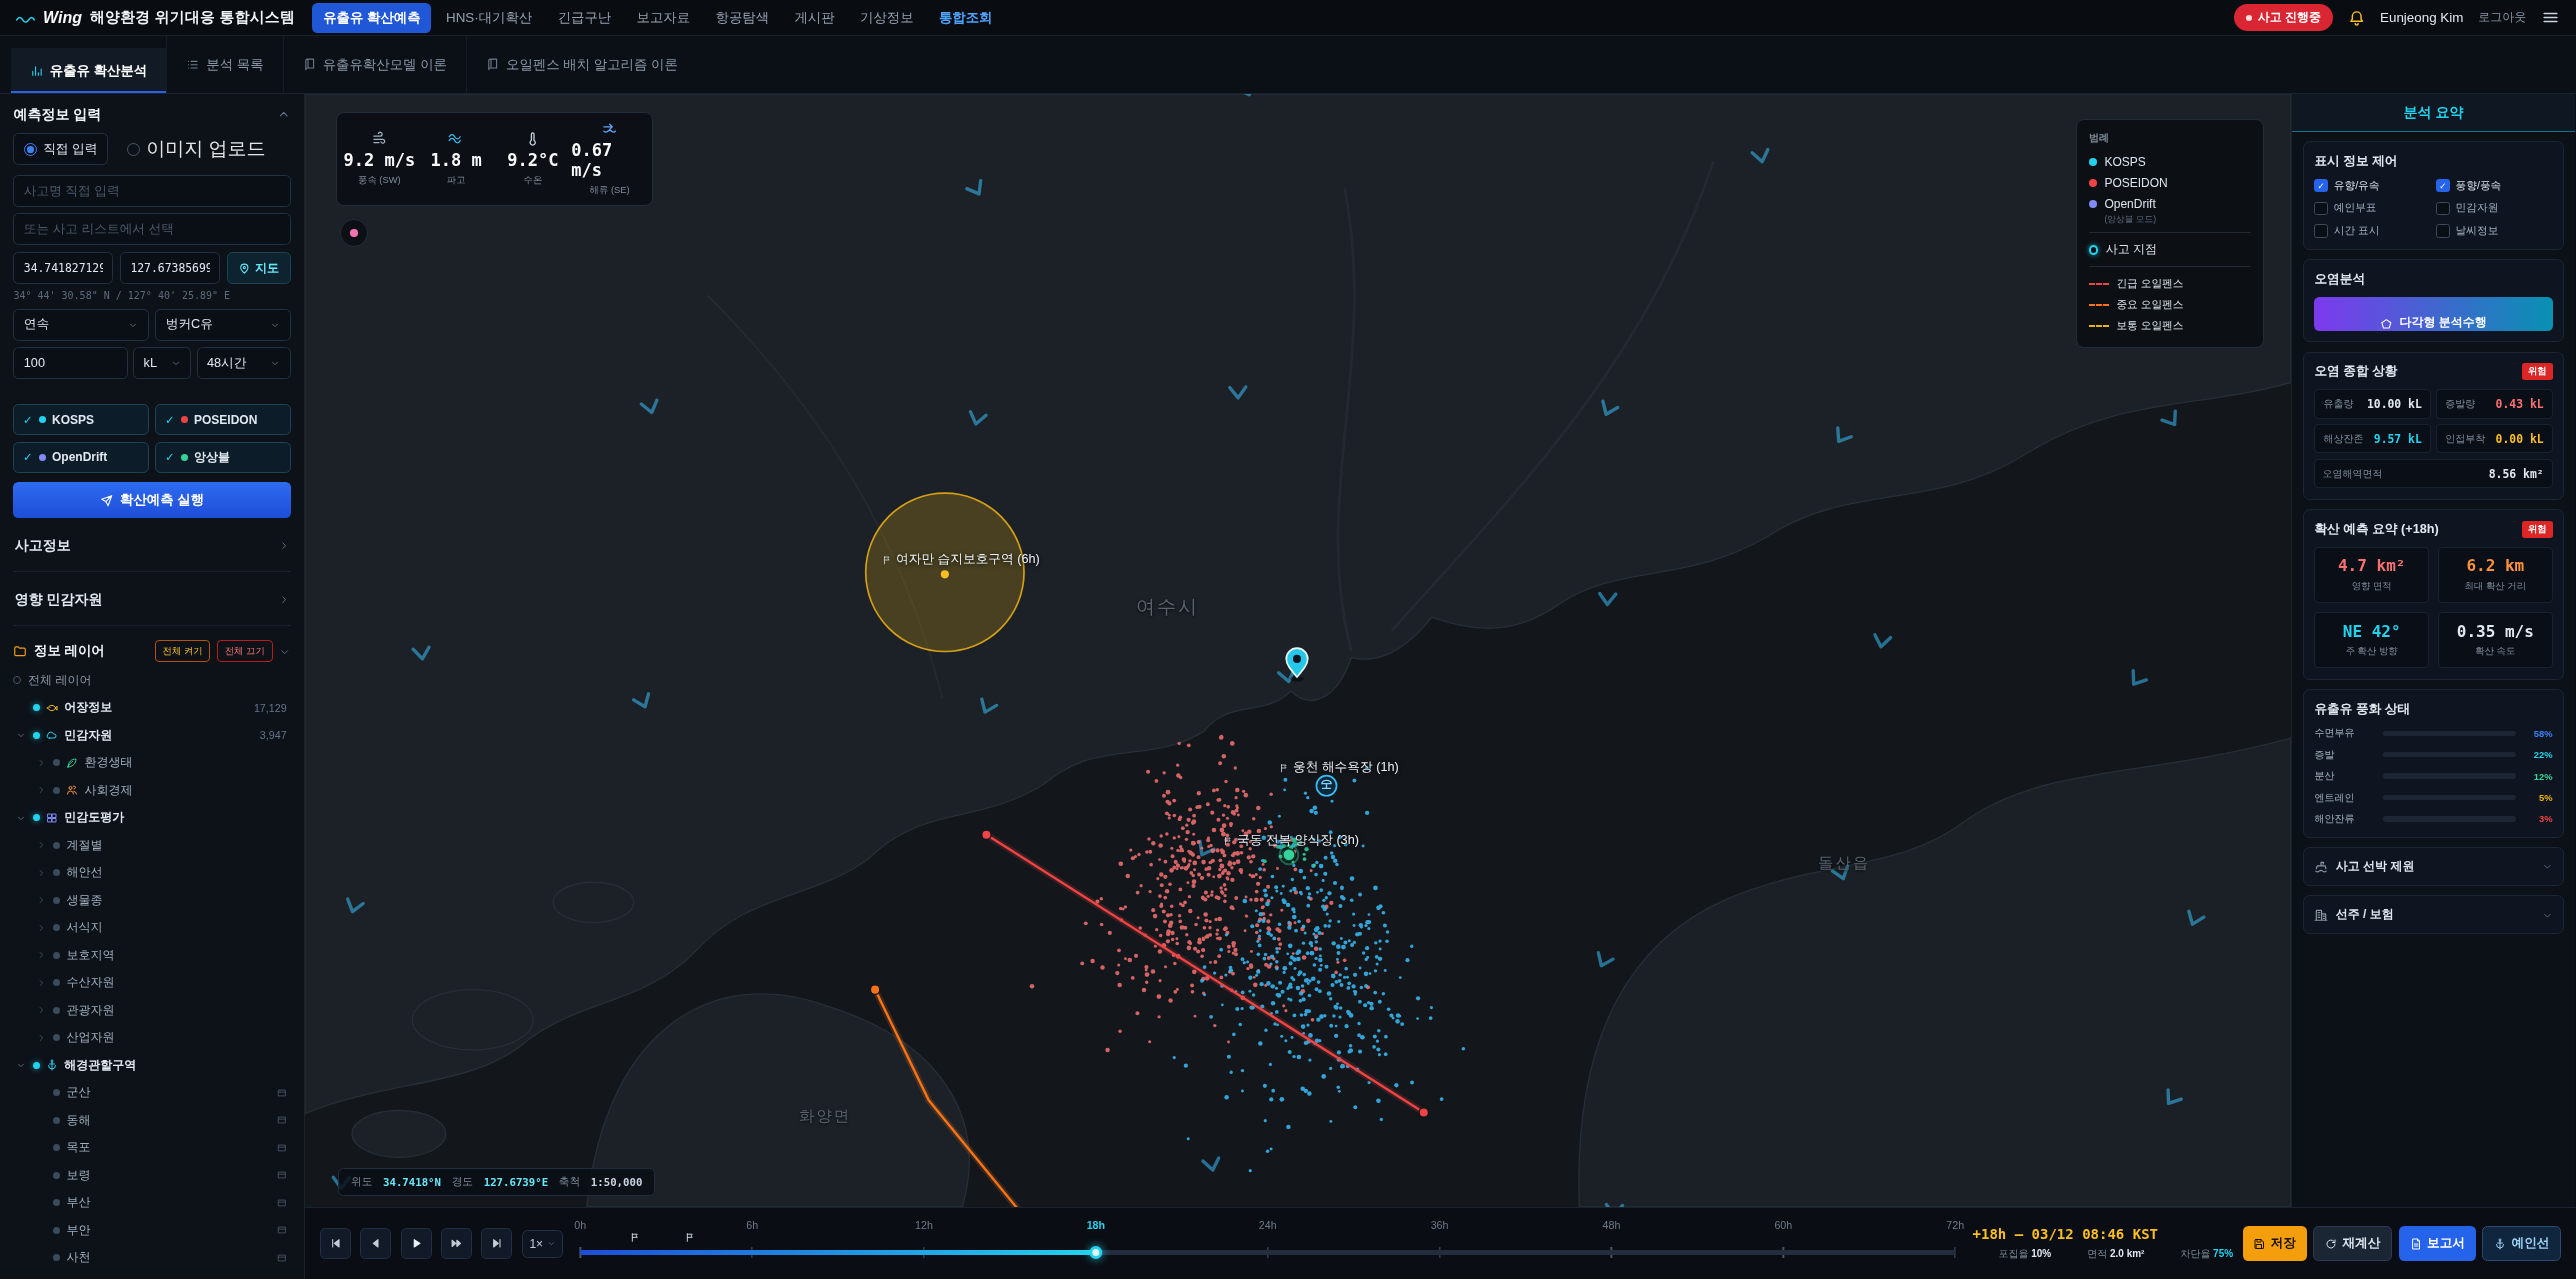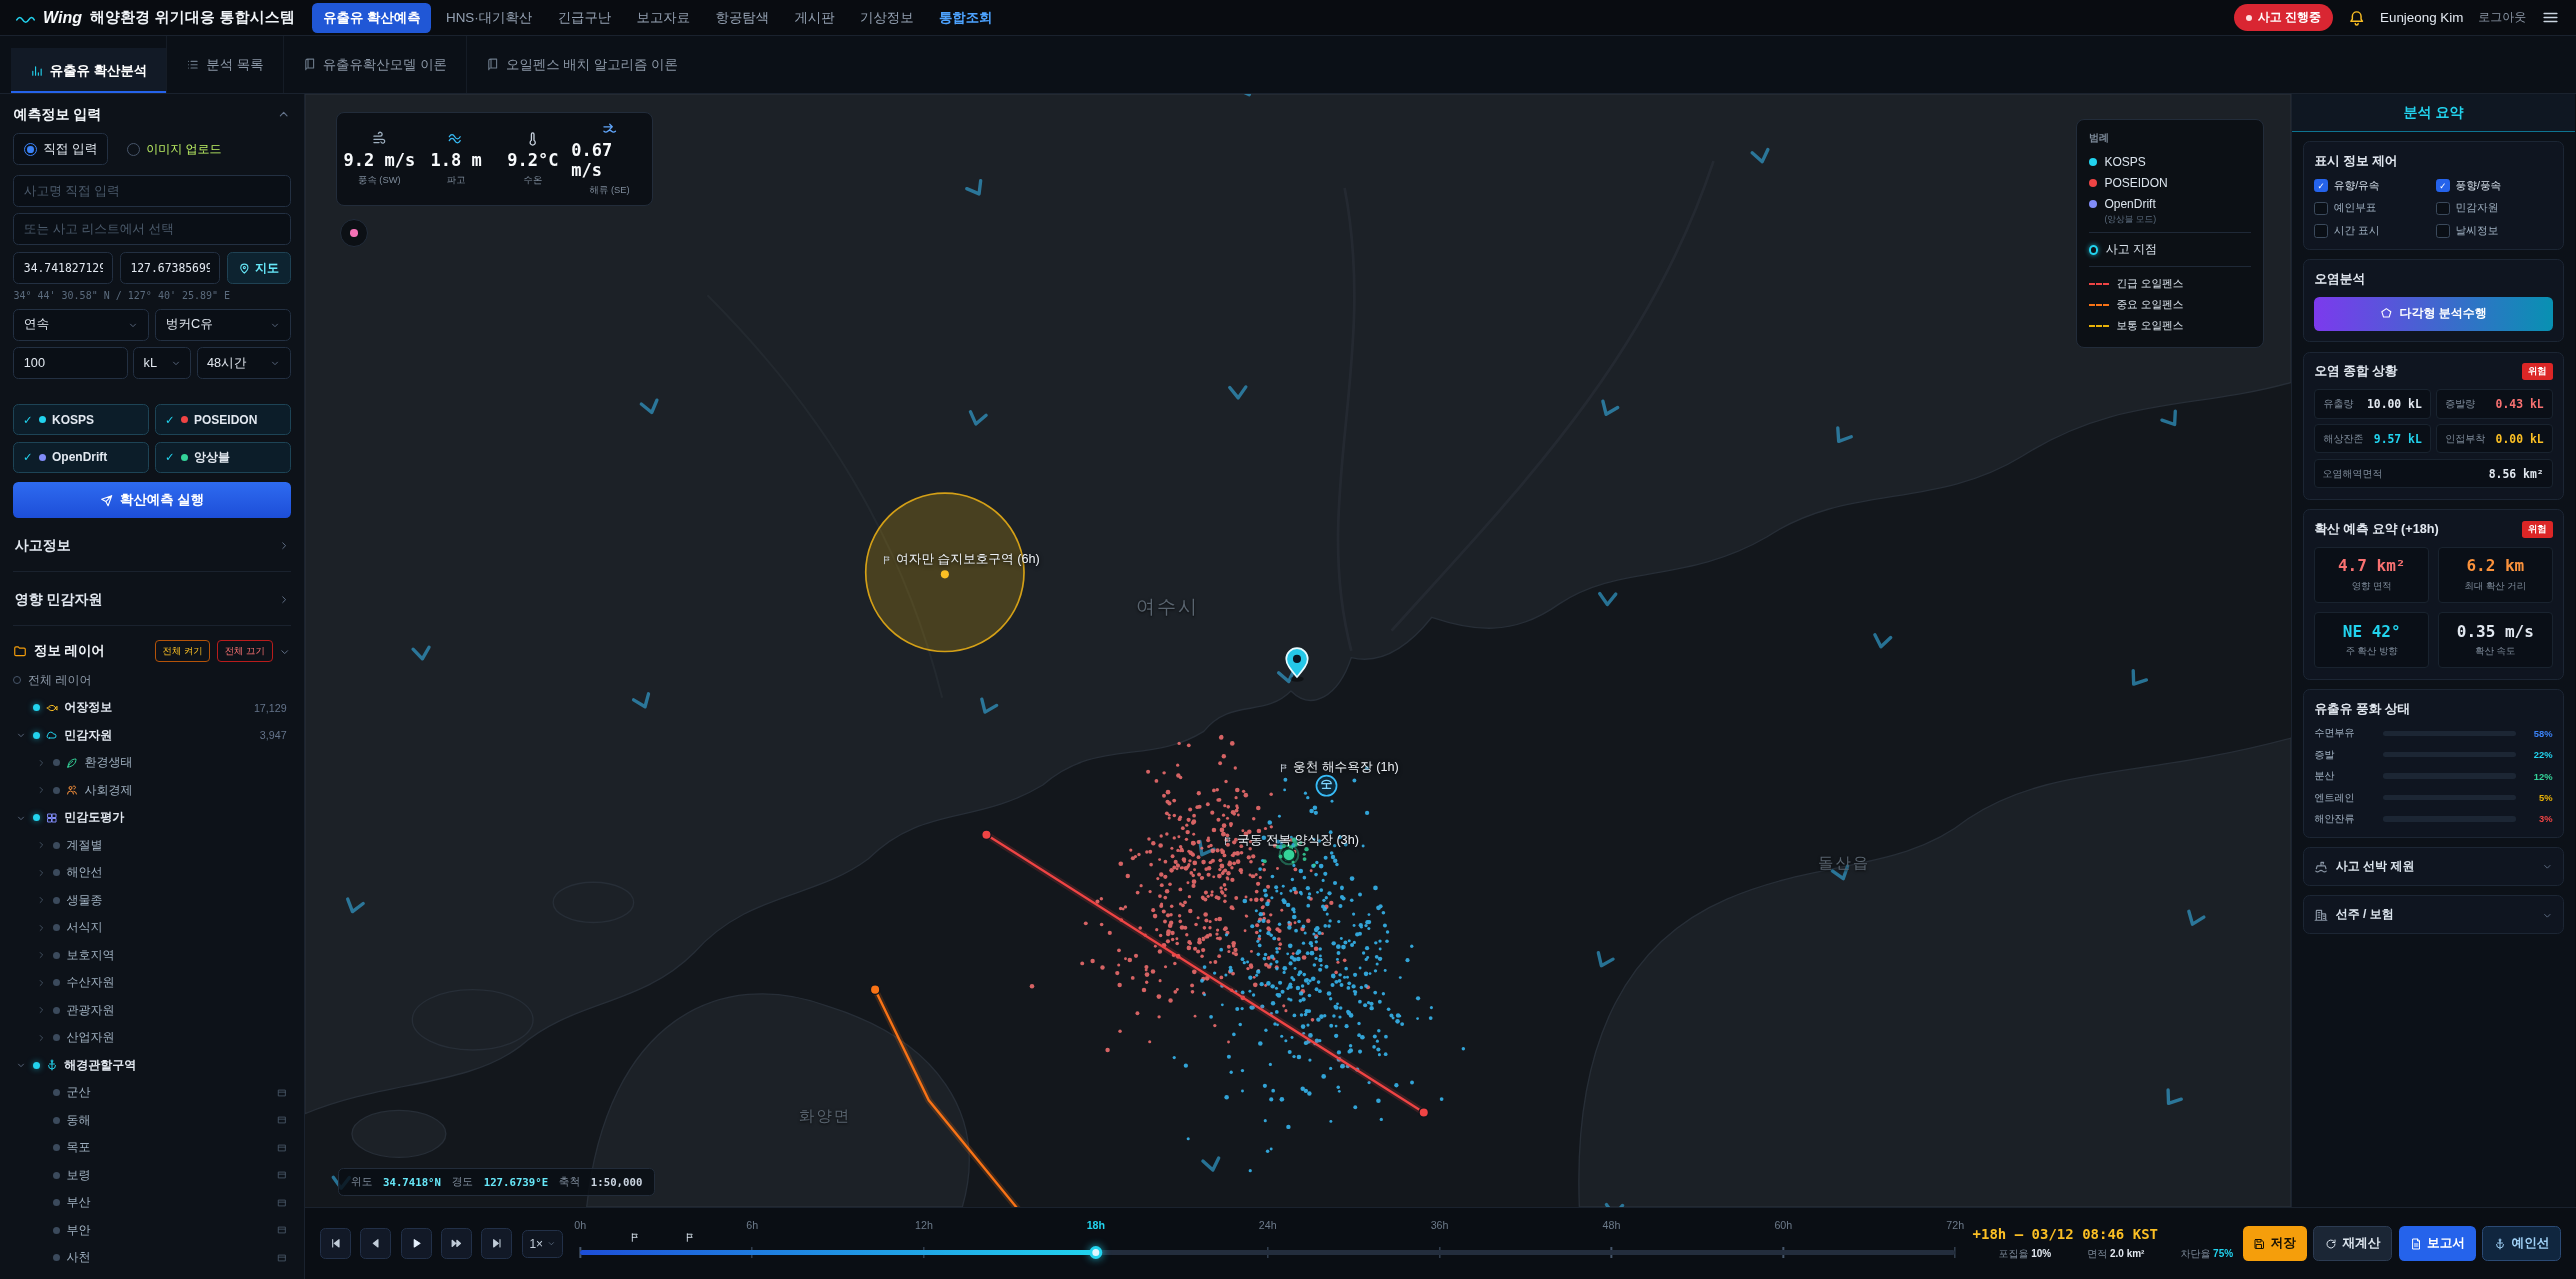--- a/index.html
+++ b/index.html
@@ -33,21 +33,21 @@
   .main { flex:1; display:flex; min-height:0; }
   .sidebar { width:305px; flex:0 0 305px; background:#0d1219; border-right:0.7px solid #1a222e; padding:12px 13.4px; overflow:hidden; }
   .rightwrap { flex:1; display:flex; flex-direction:column; min-width:0; }
   .contentrow { flex:1; display:flex; min-height:0; }
   .maparea { position:relative; width:1986px; height:1113px; background:#13171c; overflow:hidden; }
   .rightpanel { width:284px; flex:0 0 284px; background:#0c1118; border-left:0.7px solid #1a222e; display:flex; flex-direction:column; overflow:hidden; }
 
   
   .sb-title { display:flex; align-items:center; justify-content:space-between; font-size:14px; font-weight:bold; color:#f1f5f9; margin-bottom:9.4px; }
   .radio-row { display:flex; gap:19px; margin-bottom:9.4px; }
-  .radio { display:flex; align-items:center; gap:6px; font-size:12px; color:#bef264; cursor:pointer; }
+  .radio { display:flex; align-items:center; gap:6px; font-size:19px; color:#e5e5e5; cursor:pointer; }
   .rdot { width:13.4px; height:13.4px; border-radius:50%; border:1.3px solid #475569; display:flex; align-items:center; justify-content:center; }
   .radio.sel .rdot { border-color:#3b82f6; }
   .radio.sel .rdot::after { content:""; width:6.7px; height:6.7px; border-radius:50%; background:#3b82f6; }
   .inp { width:100%; height:32px; background:#0a0f16; border:0.7px solid #233042; border-radius:5.4px; color:#e2e8f0; font-size:12.7px; padding:0 9.4px; margin-bottom:6.7px; font-family:inherit; }
   .inp::placeholder { color:#4b5a6b; }
   .coordrow { display:flex; gap:6.7px; margin-bottom:5.4px; }
   .coordrow .inp { flex:1; margin-bottom:0; font-family:"DejaVu Sans Mono",monospace; font-size:11.4px; }
   .mapbtn { flex:0 0 64px; height:32px; background:#0d2330; border:0.7px solid #1f4254; border-radius:5.4px; color:#67e8f9; font-size:12px; font-weight:bold; display:flex; align-items:center; justify-content:center; gap:4px; cursor:pointer; }
   .dms { font-size:10px; font-family:"DejaVu Sans Mono",monospace; color:#5b6b7d; margin-bottom:8px; }
   .sel { height:32px; background:#0a0f16; border:0.7px solid #233042; border-radius:5.4px; display:flex; align-items:center; justify-content:space-between; padding:0 9.4px; font-size:12.7px; color:#e2e8f0; cursor:pointer; }
@@ -108,21 +108,21 @@
   .rp-header { height:38px; flex:0 0 38px; background:#0f1722; border-bottom:1.3px solid #0e7490; display:flex; align-items:center; justify-content:center; color:#22d3ee; font-size:14px; font-weight:bold; }
   .rp-body { flex:1; padding:9.4px 10.7px; display:flex; flex-direction:column; gap:9.4px; overflow:hidden; }
   .card { background:#0f1520; border:0.7px solid #1c2634; border-radius:6.7px; padding:10.7px; }
   .card-title { font-size:12.7px; font-weight:bold; color:#e2e8f0; display:flex; align-items:center; justify-content:space-between; margin-bottom:8.7px; }
   .badge { background:#dc2626; color:#fff; font-size:9.4px; font-weight:bold; border-radius:2.7px; padding:2px 6px; }
   .opt-grid { display:grid; grid-template-columns:1fr 1fr; row-gap:8.7px; column-gap:5.4px; }
   .opt { display:flex; align-items:center; gap:6px; font-size:10.7px; color:#9fb0c0; cursor:pointer; }
   .cb { width:13.4px; height:13.4px; border-radius:2.7px; border:1px solid #3b4a5c; background:#0a0f16; display:flex; align-items:center; justify-content:center; font-size:8.7px; color:#fff; flex:0 0 13.4px; }
   .opt.checked .cb { background:#2563eb; border-color:#2563eb; }
   .opt.checked { color:#d7e1ec; }
-  .polybtn { margin-top:2px; width:100%; height:34px; border-radius:5.4px; background:linear-gradient(90deg,#7c3aed,#0891b2); color:#fff; font-size:12px; font-weight:bold; display:flex; align-items:center; justify-content:center; gap:6.7px; cursor:pointer; }
+  .polybtn { margin-top:2px; width:100%; height:34px; border-radius:5.4px; background:linear-gradient(90deg,#7c3aed,#0891b2); color:#fff; font-size:12px; font-weight:bold; display:flex; align-items:flex-end; justify-content:center; gap:6.7px; cursor:pointer; }
   .stat-grid { display:grid; grid-template-columns:1fr 1fr; gap:5.4px; }
   .stat-row { background:#0a0f17; border:0.7px solid #19232f; border-radius:4px; height:29.5px; display:flex; align-items:center; justify-content:space-between; padding:0 8px; }
   .stat-row.wide { grid-column:1 / -1;padding-left:7px; }
   .stat-row .lab { font-size:10px; color:#7e8b9a; }
   .stat-row .val { font-size:11.4px; font-weight:bold; font-family:"DejaVu Sans Mono",monospace; }
   .cell-grid { display:grid; grid-template-columns:1fr 1fr; gap:9px; }
   .sum-cell { background:#0a0f17; border:0.7px solid #19232f; border-radius:4px; padding:8.7px 5.4px; display:flex; flex-direction:column; align-items:center; gap:4.7px; }
   .sum-val { font-size:16px; font-weight:bold; font-family:"DejaVu Sans Mono",monospace; }
   .sum-lab { font-size:9.4px; color:#7e8b9a; }
   .wb-row { display:flex; align-items:center; gap:6.7px; margin-bottom:7.4px; }

